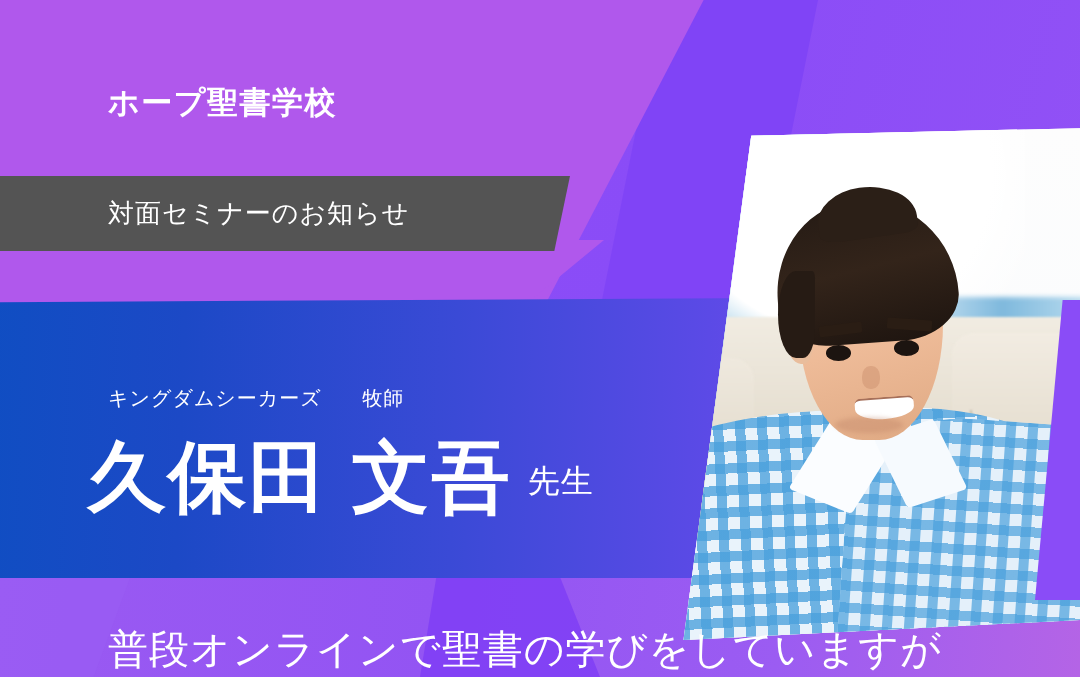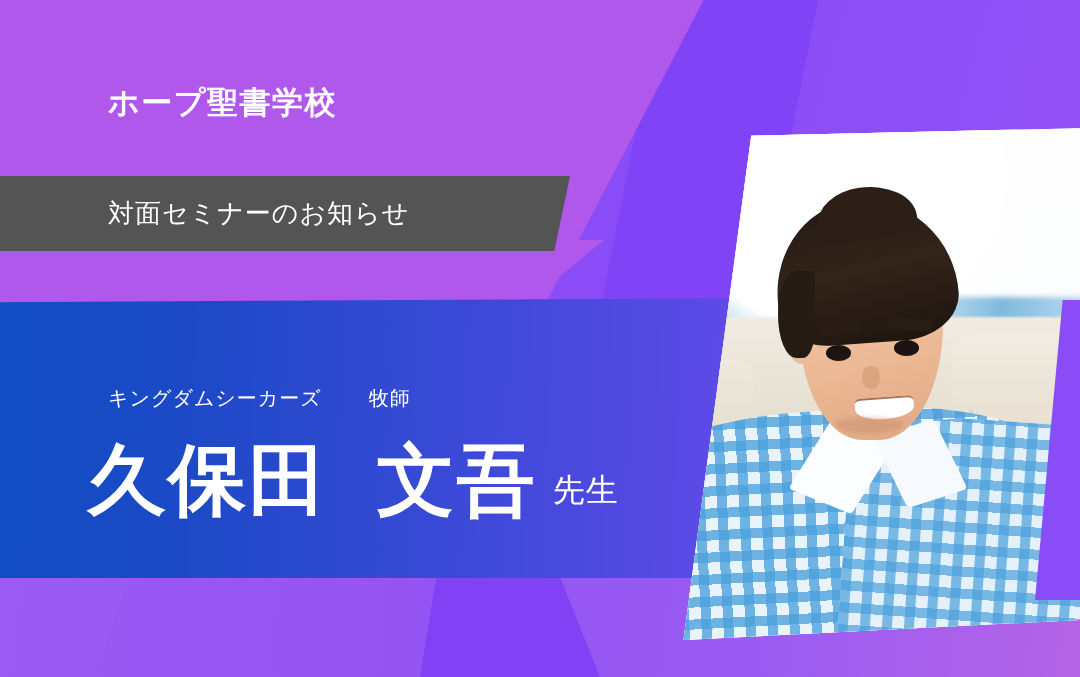--- a/index.html
+++ b/index.html
@@ -6,21 +6,21 @@
   html, body {
     margin: 0;
     padding: 0;
     background: #ffffff;
   }
   #stage {
     position: relative;
     width: 1080px;
     height: 677px;
     overflow: hidden;
-    font-family: Liberation Mono, monospace;
+    font-family: Liberation Sans, sans-serif;
     background: #4d7c0f;
     user-select: none;
   }
 
   
   .bg-base {
     position: absolute;
     inset: 0;
     background: linear-gradient(105deg, #8f4ff8 0%, #8a4cf7 55%, #9352f5 100%);
   }
@@ -149,21 +149,20 @@
   }
   .speaker-org .role { margin-left: 34px; }
 
   .speaker-name-row {
     position: absolute;
     left: 88px;
     top: 440px;
     display: flex;
     align-items: flex-end;
     white-space: nowrap;
-    margin-top: 9px;
   }
   .speaker-name {
     color: #ffffff;
     font-size: 78px;
     font-weight: bold;
     line-height: 0.95;
     letter-spacing: 2px;
   }
   .speaker-honorific {
     color: #ffffff;
@@ -486,14 +485,15 @@
   <div class="speaker-org">
     <span>キングダムシーカーズ</span>
     <span class="role">牧師</span>
   </div>
 
   <div class="speaker-name-row">
     <span class="speaker-name">久保田 文吾</span>
     <span class="speaker-honorific">先生</span>
   </div>
 
+  <div class="bottom-caption">普段オンラインで聖書の学びをしていますが</div>
 
 </div>
 
 </body></html>

